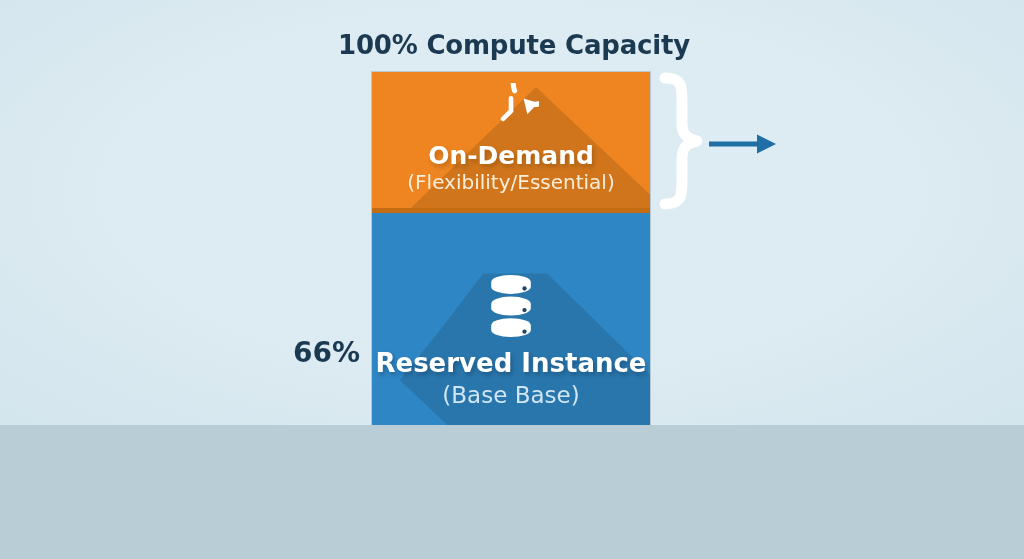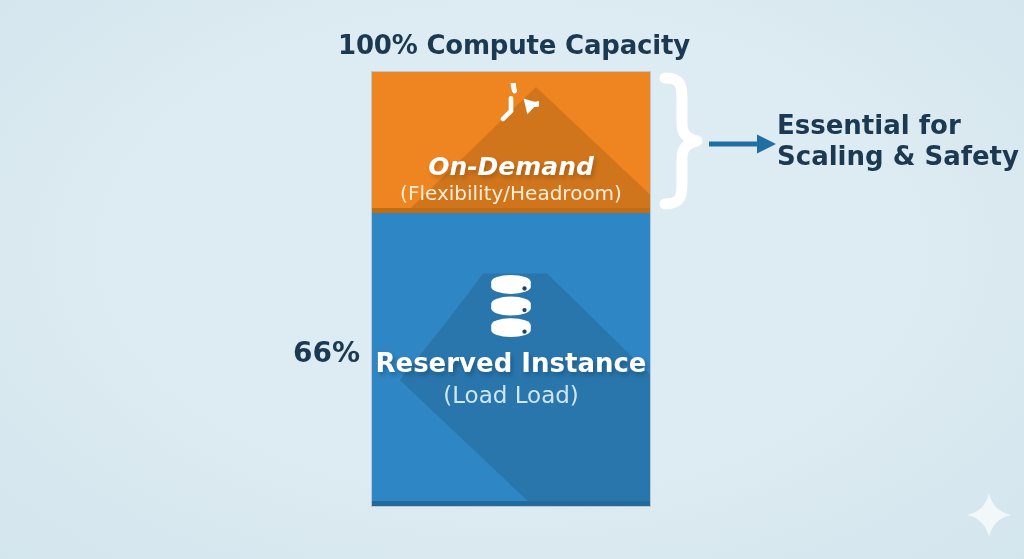--- a/index.html
+++ b/index.html
@@ -1,17 +1,17 @@
 <!DOCTYPE html>
 <html><head>
 <meta charset="utf-8">
 <style>
   html,body { margin:0; padding:0; background:#b9cdd6; }
   .canvas {
-    position:relative; width:1024px; height:559px; overflow:hidden;
+    position:relative; width:1024px; height:425px; overflow:hidden;
     background: radial-gradient(ellipse at 50% 45%, #DDEBF2 55%, #D3E5ED 100%);
     font-family:"DejaVu Sans","Liberation Sans",sans-serif;
   }
   .title {
     position:absolute; left:514px; top:30px; transform:translateX(-50%);
     font-size:26px; font-weight:600; letter-spacing:-0.2px;
     color:#1B3A52; white-space:nowrap;
   }
   .percent {
     position:absolute; left:260px; width:100px; text-align:right;
@@ -33,21 +33,21 @@
   .ls-blue   { clip-path:polygon(40% 21%, 63% 21%, 100% 56%, 100% 100%, 56% 100%, 10% 58%, 25% 40%); background:rgba(10,25,40,0.15); }
 
   .seg-content { position:relative; z-index:2; height:100%; display:flex; flex-direction:column; align-items:center; }
   .seg-orange .seg-content { padding-top:11px; }
   .seg-blue   .seg-content { padding-top:62px; }
 
   .seg-label {
     color:#ffffff; font-weight:bold; text-align:center; line-height:1.1;
     text-shadow:2px 3px 4px rgba(60,30,0,0.25);
   }
-  .seg-orange .seg-label { font-size:25px; margin-top:14px;font-style:italic; }
+  .seg-orange .seg-label { font-size:25px; margin-top:3px; }
   .seg-blue   .seg-label { font-size:26px; margin-top:11px; text-shadow:2px 3px 4px rgba(0,30,55,0.3); }
   .seg-sublabel { text-align:center; line-height:1.15; }
   .seg-orange .seg-sublabel { font-size:20px; color:#FBEED9; margin-top:1px; }
   .seg-blue   .seg-sublabel { font-size:23px; color:#CFE6F4; margin-top:4px; }
 
   .icon-wrap { line-height:0; }
 
   .brace { position:absolute; left:656px; top:71px; }
   .arrow { position:absolute; left:706px; top:130px; }
   .annotation {
@@ -72,21 +72,21 @@
       <div class="longshadow ls-orange"></div>
       <div class="seg-content">
         <span class="icon-wrap">
           <svg width="56" height="56" viewBox="0 0 60 60">
             <path d="M33.8 8.3 A22 22 0 1 1 50.7 22.5" fill="none" stroke="#ffffff" stroke-width="5.5" stroke-linecap="round"></path>
             <polygon points="43.5,16.5 59,21.5 47.5,33.5" fill="#ffffff"></polygon>
             <path d="M30 30 L30 16.5 M30 30 L21.5 38.5" fill="none" stroke="#ffffff" stroke-width="5" stroke-linecap="round"></path>
           </svg>
         </span>
         <div class="seg-label">On-Demand</div>
-        <div class="seg-sublabel">(Flexibility/Headroom)</div>
+        <div class="seg-sublabel">(Flexibility/Essential)</div>
       </div>
     </div>
 
     <div class="seg seg-blue">
       <div class="longshadow ls-blue"></div>
       <div class="seg-content">
         <span class="icon-wrap">
           <svg width="54" height="63" viewBox="0 0 60 70">
             <g fill="#ffffff">
               <path d="M8 8 a22 8 0 0 1 44 0 v5 a22 8 0 0 1 -44 0 z"></path>
@@ -94,43 +94,39 @@
               <path d="M8 56 a22 8 0 0 1 44 0 v5 a22 8 0 0 1 -44 0 z"></path>
             </g>
             <g fill="#1E4564">
               <circle cx="45" cy="15" r="2.4"></circle>
               <circle cx="45" cy="39" r="2.4"></circle>
               <circle cx="45" cy="63" r="2.4"></circle>
             </g>
           </svg>
         </span>
         <div class="seg-label">Reserved Instance</div>
-        <div class="seg-sublabel">(Load Load)</div>
+        <div class="seg-sublabel">(Base Base)</div>
       </div>
     </div>
 
   </div>
 
   <span class="brace">
     <svg width="50" height="140" viewBox="0 0 50 140">
       <path d="M9 7 C26 7 26 16 26 30 L26 52 C26 63 30 67 41 70 C30 73 26 77 26 88 L26 110 C26 124 26 133 9 133" fill="none" stroke="#ffffff" stroke-width="11" stroke-linecap="round" stroke-linejoin="round"></path>
     </svg>
   </span>
 
   <span class="arrow">
     <svg width="72" height="28" viewBox="0 0 72 28">
       <line x1="3" y1="14" x2="53" y2="14" stroke="#1F6FA5" stroke-width="5"></line>
       <polygon points="51,4.5 70,14 51,23.5" fill="#1F6FA5"></polygon>
     </svg>
   </span>
 
-  <div class="annotation">
-    <div>Essential for</div>
-    <div>Scaling &amp; Safety</div>
-  </div>
 
   <span class="sparkle">
     <svg width="46" height="46" viewBox="0 0 40 40">
       <path d="M20 1 Q23.5 16.5 39 20 Q23.5 23.5 20 39 Q16.5 23.5 1 20 Q16.5 16.5 20 1" fill="#ffffff"></path>
     </svg>
   </span>
 
 </div>
 
 </body></html>

